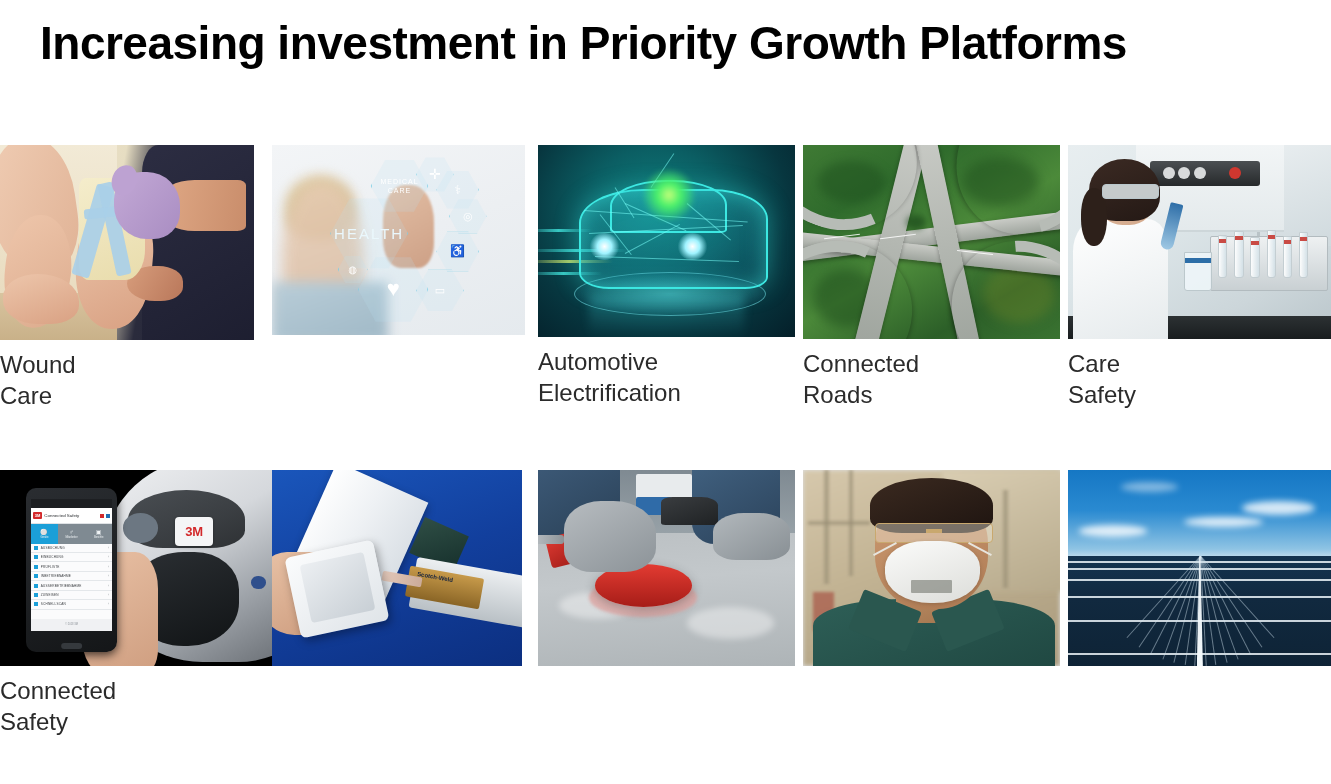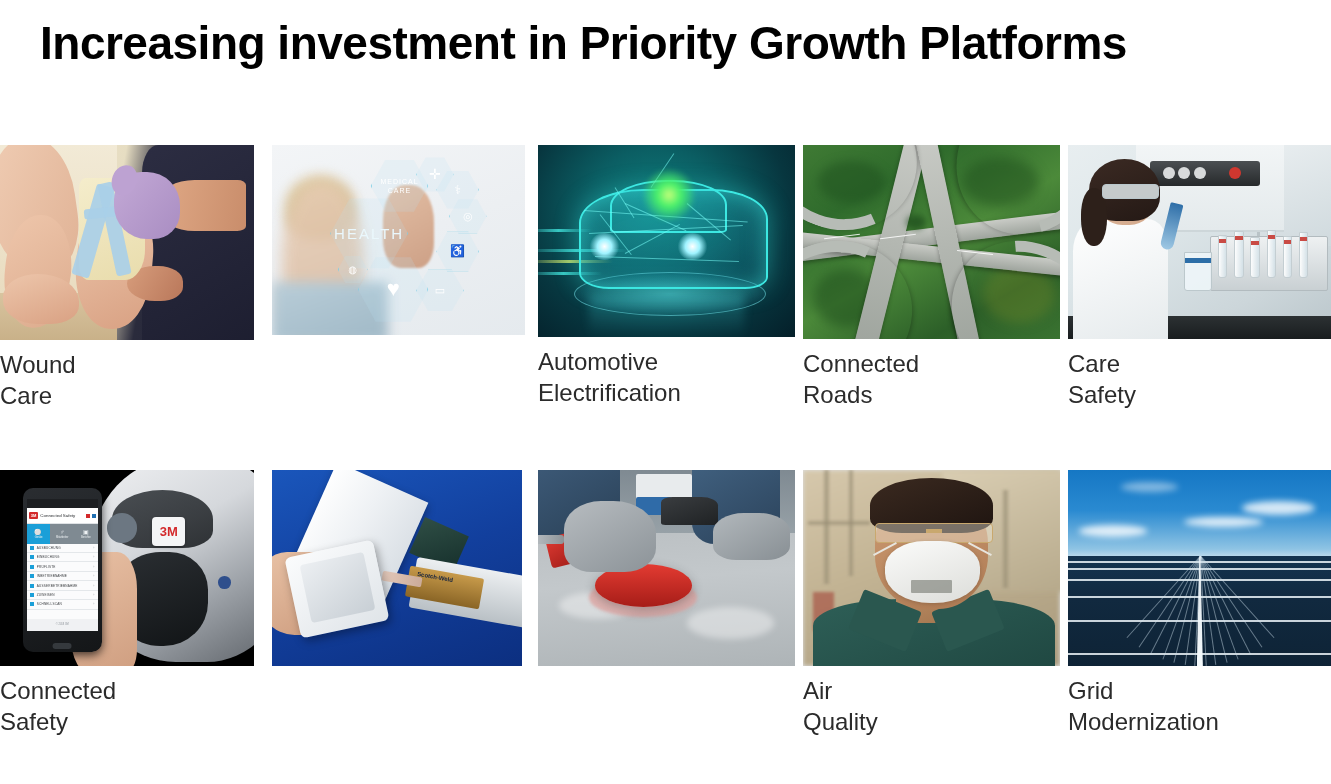--- a/index.html
+++ b/index.html
@@ -365,21 +365,21 @@
         <div class="layer fs-g2"></div>
       </div>
       <div class="tile-label">Care
 Safety</div>
     </div>
   </div>
 
   <div class="grid-row row-2">
 
     <div class="tile" style="left:0px;width:254px;">
-      <div class="tile-img" style="width:254px;height:196px;">
+      <div class="tile-img" style="width:254px;height:196px;padding-left:38px;">
         <div class="fill cs-bg"></div>
         <div class="layer cs-resp"></div>
         <div class="layer cs-resp-visor"></div>
         <div class="layer cs-circle"></div>
         <div class="layer cs-3m">3M</div>
         <div class="layer cs-resp-dark"></div>
         <div class="layer cs-bluedot"></div>
         <div class="layer cs-hand"></div>
         <div class="layer cs-phone">
           <div class="cs-screen">
@@ -505,22 +505,20 @@
         <div class="layer aq-collar-r"></div>
         <div class="layer aq-face"></div>
         <div class="layer aq-hair"></div>
         <div class="layer aq-glasses"></div>
         <div class="layer aq-gl-bridge"></div>
         <div class="layer aq-mask"></div>
         <div class="aq-mask-band" style="left:27%;top:40%;width:10%;transform:rotate(-28deg);"></div>
         <div class="aq-mask-band" style="left:64%;top:40%;width:10%;transform:rotate(28deg);"></div>
         <div class="aq-mask-logo"></div>
       </div>
-      <div class="tile-label">Air
-Quality</div>
     </div>
 
     <div class="tile" style="left:1068px;width:263px;">
       <div class="tile-img" style="width:263px;height:196px;">
         <div class="layer gm-sky"></div>
         <div class="gm-cloud" style="left:4%;top:28%;width:26%;height:6%;"></div>
         <div class="gm-cloud" style="left:44%;top:24%;width:30%;height:5%;"></div>
         <div class="gm-cloud" style="left:66%;top:16%;width:28%;height:7%;"></div>
         <div class="gm-cloud" style="left:20%;top:6%;width:22%;height:5%;opacity:.55;"></div>
         <div class="layer gm-panels">
@@ -540,17 +538,15 @@
           <div class="gm-v" style="left:50%;transform:rotate(3deg);"></div>
           <div class="gm-v" style="left:50%;transform:rotate(8deg);"></div>
           <div class="gm-v" style="left:50%;transform:rotate(14deg);"></div>
           <div class="gm-v" style="left:50%;transform:rotate(20deg);"></div>
           <div class="gm-v" style="left:50%;transform:rotate(27deg);"></div>
           <div class="gm-v" style="left:50%;transform:rotate(34deg);"></div>
           <div class="gm-v" style="left:50%;transform:rotate(42deg);"></div>
           <div class="gm-center"></div>
         </div>
       </div>
-      <div class="tile-label">Grid
-Modernization</div>
     </div>
   </div>
 </div>
 
 </body></html>

